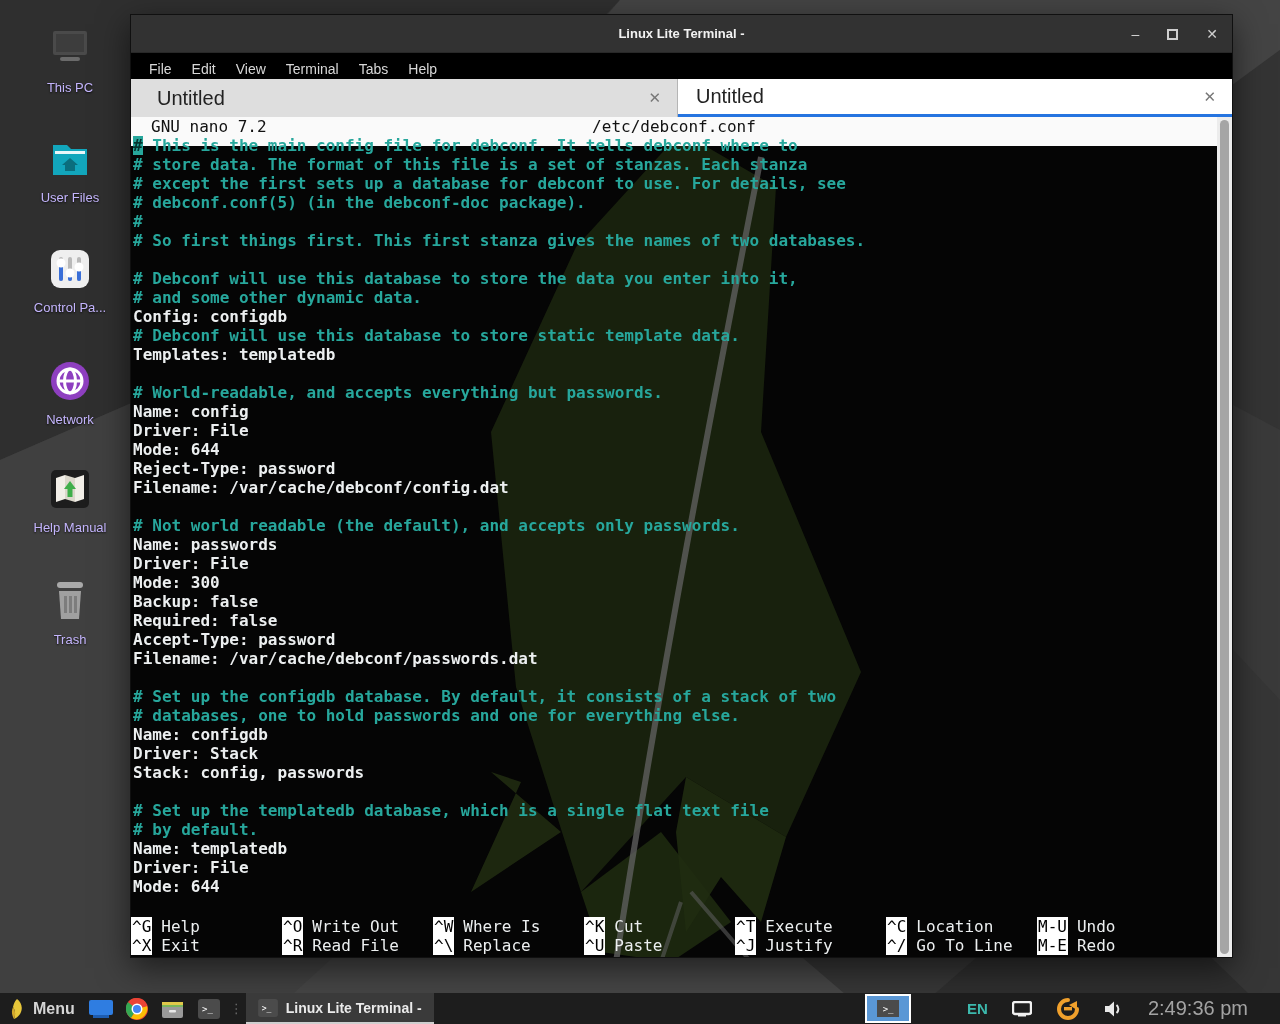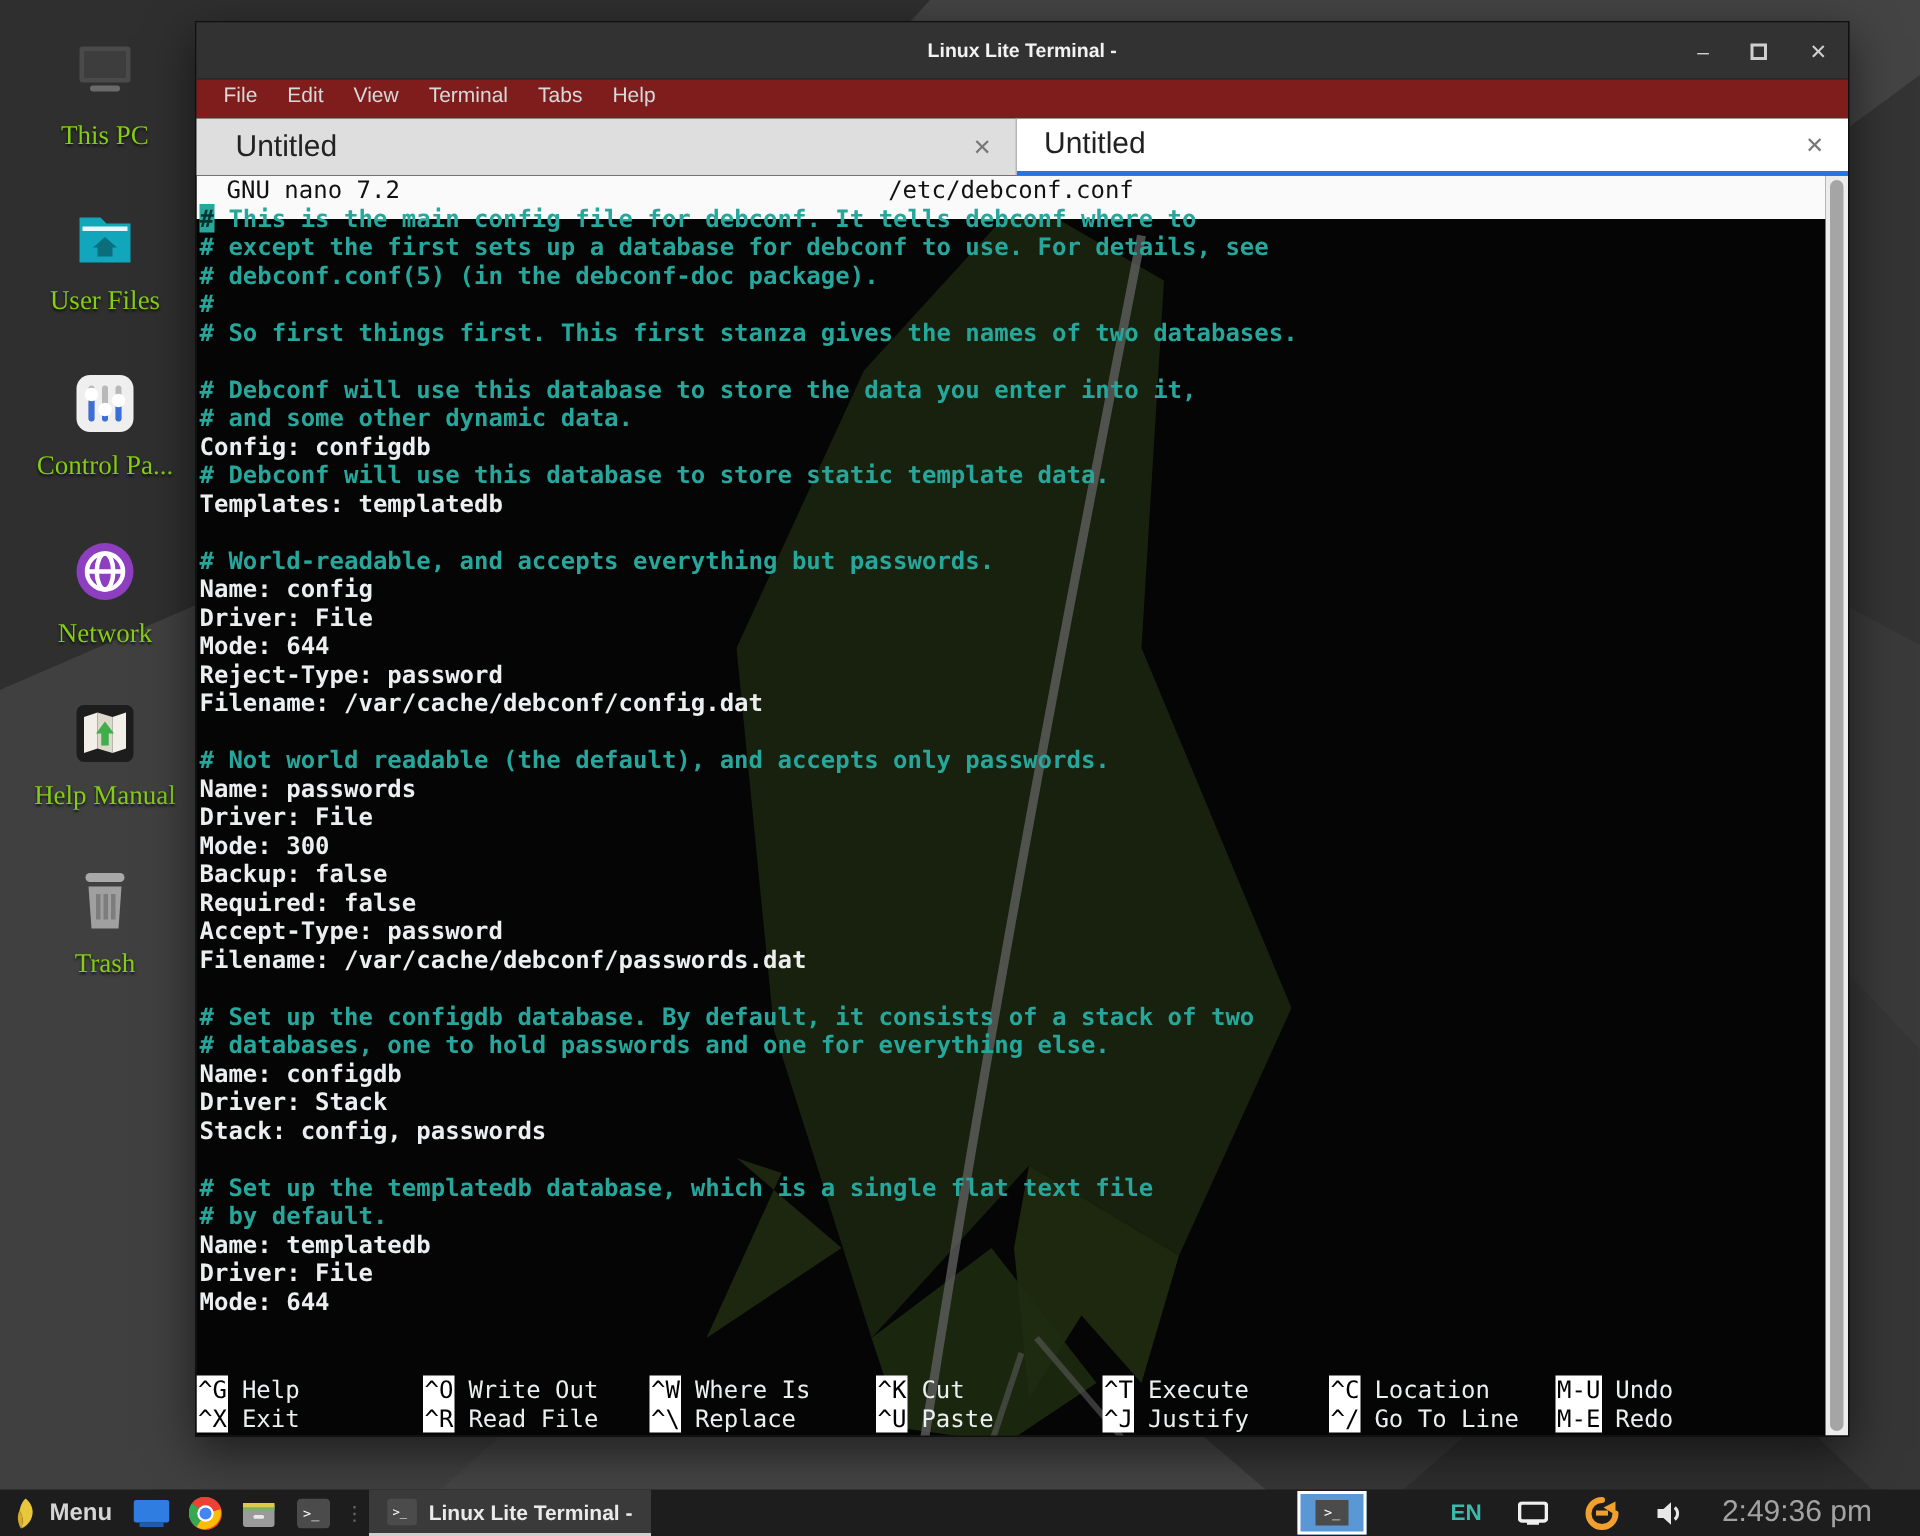--- a/index.html
+++ b/index.html
@@ -4,37 +4,37 @@
 <style>
   * { margin:0; padding:0; box-sizing:border-box; }
   html,body { width:1280px; height:1024px; overflow:hidden; background:#3a3a3a;
               font-family:"Liberation Sans", sans-serif; }
   #desktop { position:absolute; inset:0; width:1280px; height:1024px; }
   #facets { position:absolute; inset:0; }
 
   
   .dicon { position:absolute; left:14px; width:112px; text-align:center; cursor:default; }
   .dicon .ic { height:46px; display:flex; align-items:center; justify-content:center; }
-  .dicon .lbl { margin-top:8px; color:#84cc16; font-size:18px;
-                text-shadow:0 1px 2px rgba(0,0,0,.8); white-space:nowrap;font-family:Liberation Serif, serif; }
+  .dicon .lbl { margin-top:8px; color:#c4b5fd; font-size:13px;
+                text-shadow:0 1px 2px rgba(0,0,0,.8); white-space:nowrap; }
 
   
   #window { position:absolute; left:130px; top:14px; width:1103px; height:944px;
             background:#2e2e2e; border:1px solid #101010;
             box-shadow:0 10px 30px rgba(0,0,0,.55); }
   .titlebar { height:38px; background:#323232; position:relative;
               display:flex; align-items:center; justify-content:center;
               border-bottom:1px solid #282828; }
   .titlebar .title { color:#f2f2f2; font-size:13px; font-weight:bold; }
   .winctl { position:absolute; right:14px; top:0; height:38px; display:flex;
             align-items:center; gap:28px; }
   .winctl span { color:#cfcfcf; font-size:14px; line-height:1; cursor:pointer; }
   .winctl .maxi { font-size:11px; border:2px solid #cfcfcf; width:11px; height:11px;
                   display:inline-block; color:transparent; }
-  .menubar { height:26px; background:#7f1d1d; display:flex; align-items:flex-start;
+  .menubar { height:26px; background:#000000; display:flex; align-items:flex-end;
              padding-left:8px; }
   .menubar .mitem { color:#d8d8d8; font-size:14px; padding:2px 10px; cursor:pointer; }
   .tabbar { height:38px; display:flex; background:#2a2a2a; }
   .tab { position:relative; display:flex; align-items:center; cursor:pointer; }
   .tab.inactive { width:547px; background:#dedede; border-right:1px solid #b5b5b5; }
   .tab.active   { flex:1; background:#ffffff; border-bottom:3px solid #2574e0; }
   .tab .tlabel { font-size:20px; color:#222; margin-left:26px; }
   .tab.active .tlabel { margin-left:18px; }
   .tab .tclose { position:absolute; right:16px; color:#777; font-size:15px; cursor:pointer; }
 
@@ -218,20 +218,21 @@
       <path d="M 260 760 L 320 830 M 250 770 L 230 830" fill="none" stroke="#5a5a5a" stroke-width="4" opacity="0.6"></path>
     </svg>
 
     <div class="nano-header">
       <span class="ver">GNU nano 7.2</span>
       <span class="fname">/etc/debconf.conf</span>
     </div>
 
     <div id="term-lines">
         <div class="line c"><span class="cursor">#</span> This is the main config file for debconf. It tells debconf where to</div>
+        <div class="line c"># store data. The format of this file is a set of stanzas. Each stanza</div>
         <div class="line c"># except the first sets up a database for debconf to use. For details, see</div>
         <div class="line c"># debconf.conf(5) (in the debconf-doc package).</div>
         <div class="line c">#</div>
         <div class="line c"># So first things first. This first stanza gives the names of two databases.</div>
         <div class="line p">&nbsp;</div>
         <div class="line c"># Debconf will use this database to store the data you enter into it,</div>
         <div class="line c"># and some other dynamic data.</div>
         <div class="line p">Config: configdb</div>
         <div class="line c"># Debconf will use this database to store static template data.</div>
         <div class="line p">Templates: templatedb</div>

